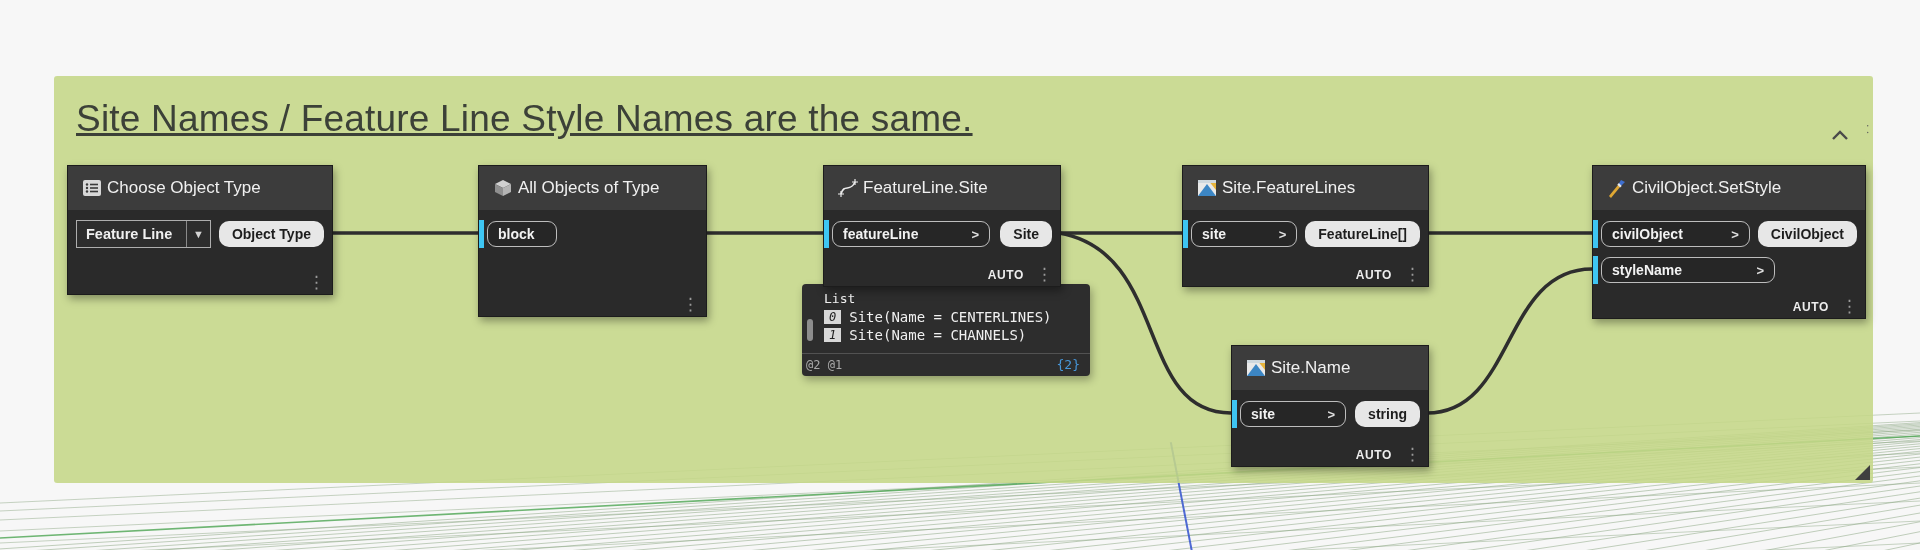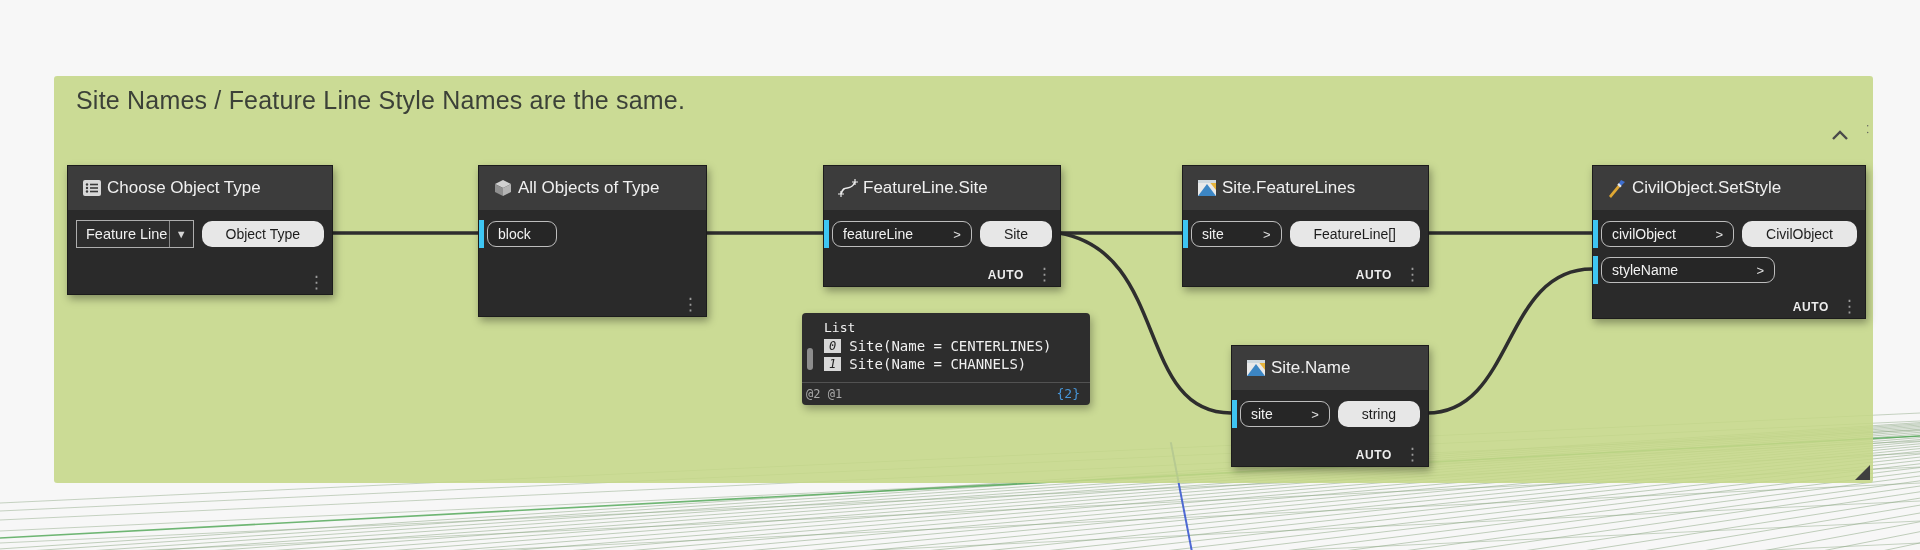--- a/index.html
+++ b/index.html
@@ -3,43 +3,43 @@
 <meta charset="utf-8">
 <style>
   html,body{margin:0;padding:0;background:#f7f7f7;font-family:"Liberation Sans",sans-serif;}
   .canvas{position:relative;width:1920px;height:550px;overflow:hidden;background:#f7f7f7;}
   svg.layer{position:absolute;left:0;top:0;width:1920px;height:550px;}
   #grid-svg{z-index:0;}
   #wires-svg{z-index:3;pointer-events:none;}
 
   
   .group{position:absolute;left:54px;top:76px;width:1819px;height:407px;background:rgba(197,215,135,0.88);border-radius:3px;z-index:1;}
-  .group-title{padding:10px 22px 0 22px;font-size:25px;color:#3c4138;letter-spacing:0.2px;}
+  .group-title{padding:22px 22px 0 22px;font-size:37px;color:#3c4138;letter-spacing:0.2px;text-decoration:underline;}
   .group-collapse{position:absolute;right:22px;top:52px;width:22px;height:16px;cursor:pointer;}
   .group-dots{position:absolute;right:4px;top:50px;font-size:11px;color:#5a5a5a;line-height:7px;}
   .group-resize{position:absolute;right:3px;bottom:3px;width:0;height:0;border-left:15px solid transparent;border-bottom:15px solid #3f3f3f;}
 
   
   .node{position:absolute;background:#2a2a2a;z-index:4;box-shadow:2px 4px 8px rgba(0,0,0,0.35);border:1px solid #1c1c1c;}
   .node-header{height:44px;background:#3c3c3c;display:flex;align-items:center;gap:4px;padding:0 13px;color:#f0f0f0;font-size:17px;white-space:nowrap;}
   .node-header .icon{width:22px;height:22px;display:flex;align-items:center;justify-content:center;flex:none;}
   .node-body{padding-top:6px;position:relative;}
-  .row{display:flex;align-items:center;height:36px;padding:0 8px;position:relative;gap:8px;}
+  .row{display:flex;align-items:center;height:36px;padding:0 8px;position:relative;gap:8px;font-weight:bold;}
   .marker{position:absolute;left:0;top:4px;width:5px;height:28px;background:#3ec6f3;}
   .in-pill{background:#262626;color:#f2f2f2;border:1px solid #bdbdbd;border-radius:9px;height:26px;display:flex;align-items:center;justify-content:space-between;padding:0 10px;font-size:14px;box-sizing:border-box;}
   .in-pill .chev{color:#e0e0e0;margin-left:10px;font-size:13px;}
-  .out-pill{background:#e7e7e7;color:#1d1d1d;border-radius:10px;height:26px;display:flex;align-items:center;padding:0 24px;font-size:14px;margin-left:auto;white-space:nowrap;}
+  .out-pill{background:#e7e7e7;color:#1d1d1d;border-radius:10px;height:26px;display:flex;align-items:center;padding:0 13px;font-size:14px;margin-left:auto;white-space:nowrap;}
   .dropdown{display:flex;justify-content:space-between;align-items:center;background:#2d2d2d;border:1px solid #aeaeae;color:#f0f0f0;width:140px;height:28px;padding:0 0 0 9px;font-size:14.5px;box-sizing:border-box;}
   .dropdown .caret{border-left:1px solid #8a8a8a;align-self:stretch;display:flex;align-items:center;padding:0 6px;color:#d5d5d5;font-size:11px;}
   .node-footer{position:absolute;bottom:3px;right:7px;display:flex;align-items:center;gap:12px;}
   .auto{font-size:12px;font-weight:bold;color:#ededed;letter-spacing:0.6px;}
   .dots{color:#9a9a9a;font-size:17px;line-height:17px;cursor:pointer;}
 
   
-  .bubble{position:absolute;left:802px;top:313px;width:288px;height:92px;background:#2d2d2d;border-radius:4px;z-index:2;color:#f0f0f0;font-family:"DejaVu Sans Mono",monospace;box-shadow:2px 4px 8px rgba(0,0,0,0.3);}
+  .bubble{position:absolute;left:802px;top:284px;width:288px;height:92px;background:#2d2d2d;border-radius:4px;z-index:2;color:#f0f0f0;font-family:"DejaVu Sans Mono",monospace;box-shadow:2px 4px 8px rgba(0,0,0,0.3);}
   .bubble-handle{position:absolute;left:5px;top:50%;transform:translateY(-50%);width:6px;height:22px;background:#8d8d8d;border-radius:3px;}
   .bubble-inner{padding:7px 12px 0 22px;}
   .bubble-header{font-size:13px;margin-bottom:2px;}
   .bubble-row{display:flex;align-items:center;gap:8px;font-size:14px;height:18px;}
   .idx{background:#d8d8d8;color:#222;font-style:italic;font-size:12px;padding:0 5px;line-height:14px;}
   .bubble-footer{position:absolute;left:0;right:0;bottom:0;border-top:1px solid #525252;display:flex;justify-content:space-between;align-items:center;padding:3px 10px 4px 4px;gap:24px;}
   .levels{color:#a9a9a9;font-size:12px;}
   .count{color:#4796d8;font-size:13px;}
 </style>
 </head>

